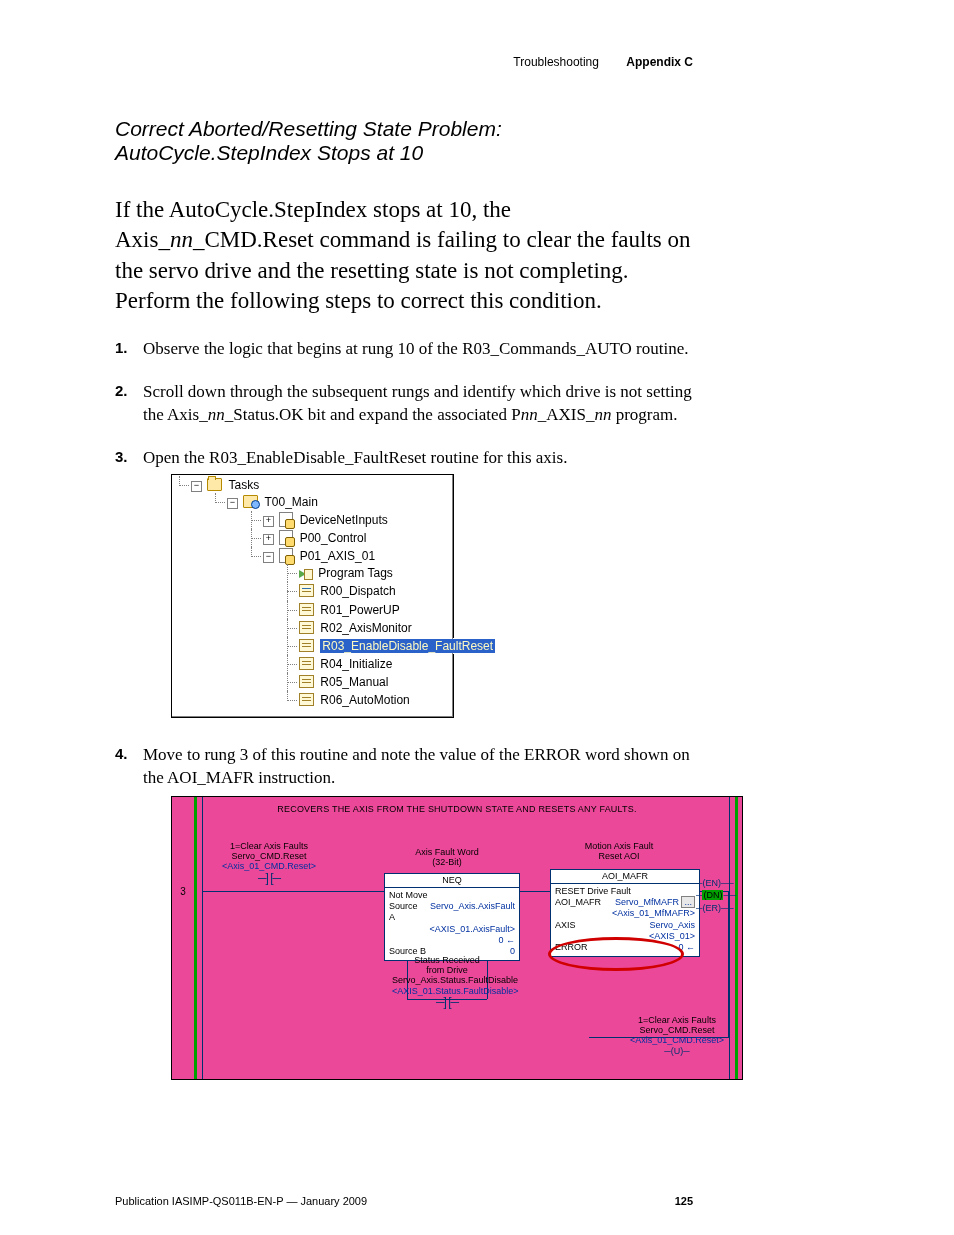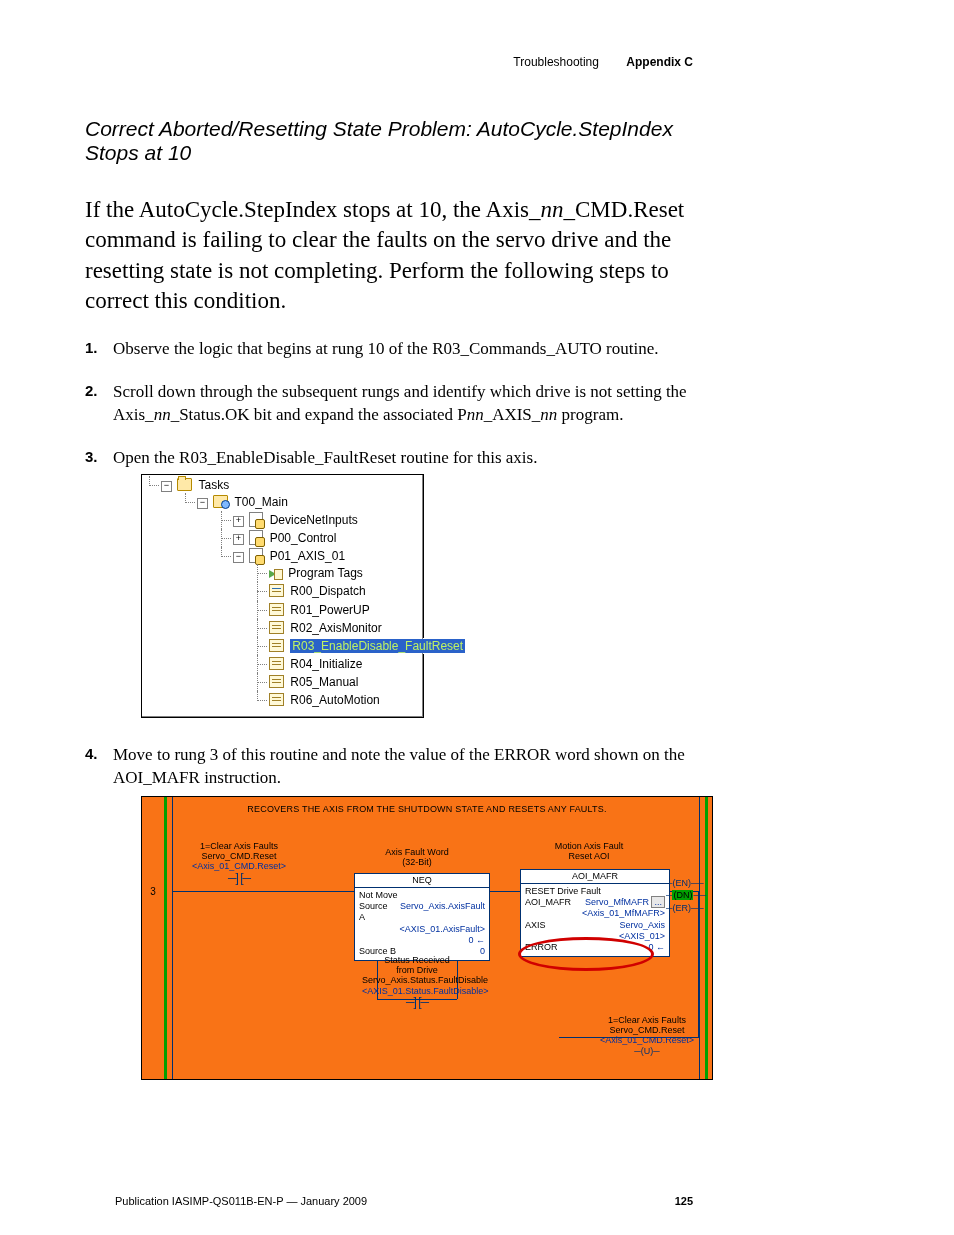--- a/index.html
+++ b/index.html
@@ -10,21 +10,21 @@
     height: 1235px;
     font-family: Georgia, 'Times New Roman', serif;
     color: #000;
     background: #fff;
   }
   .page {
     position: relative;
     width: 768px;
     height: 1235px;
     box-sizing: border-box;
-    padding: 55px 75px 40px 85px;
+    padding: 55px 75px 40px 115px;
   }
   .header {
     text-align: right;
     font-family: Arial, Helvetica, sans-serif;
     font-size: 12px;
     margin-bottom: 48px;
   }
   .header .h-left { font-weight: normal; }
   .header .h-right { font-weight: bold; margin-left: 24px; }
   h2.section-title {
@@ -199,34 +199,34 @@
     left: 2px; right: 2px;
     border-top: 1px solid #a08028;
   }
   .tree .routine-icon::before { top: 3px; }
   .tree .routine-icon::after  { top: 6px; }
   .tree .main-routine-icon::before {
     border-top-color: #2a6db0;
   }
   .tree .selected {
     background: #2a62c9;
-    color: #bef264;
+    color: #fef9c3;
     outline: 1px dotted #fff;
     padding: 0 2px;
   }
 
   
   .ladder-fig {
     margin: 6px 0 0 28px;
     width: 570px;
     border: 1px solid #000;
     font-family: Arial, Helvetica, sans-serif;
     font-size: 9px;
     position: relative;
-    background: #f97316;
+    background: #ec4899;
   }
   .ladder-fig .vbar {
     position: absolute; top: 0; bottom: 0; width: 3px;
   }
   .ladder-fig .vbar.left { left: 22px; background: #00a000; }
   .ladder-fig .vbar.left2 { left: 30px; background: #003070; width:1px; }
   .ladder-fig .vbar.right { right: 4px; background: #00a000; }
   .ladder-fig .vbar.right2 { right: 12px; background: #003070; width:1px;}
   .ladder-fig .banner {
     text-align: center;

